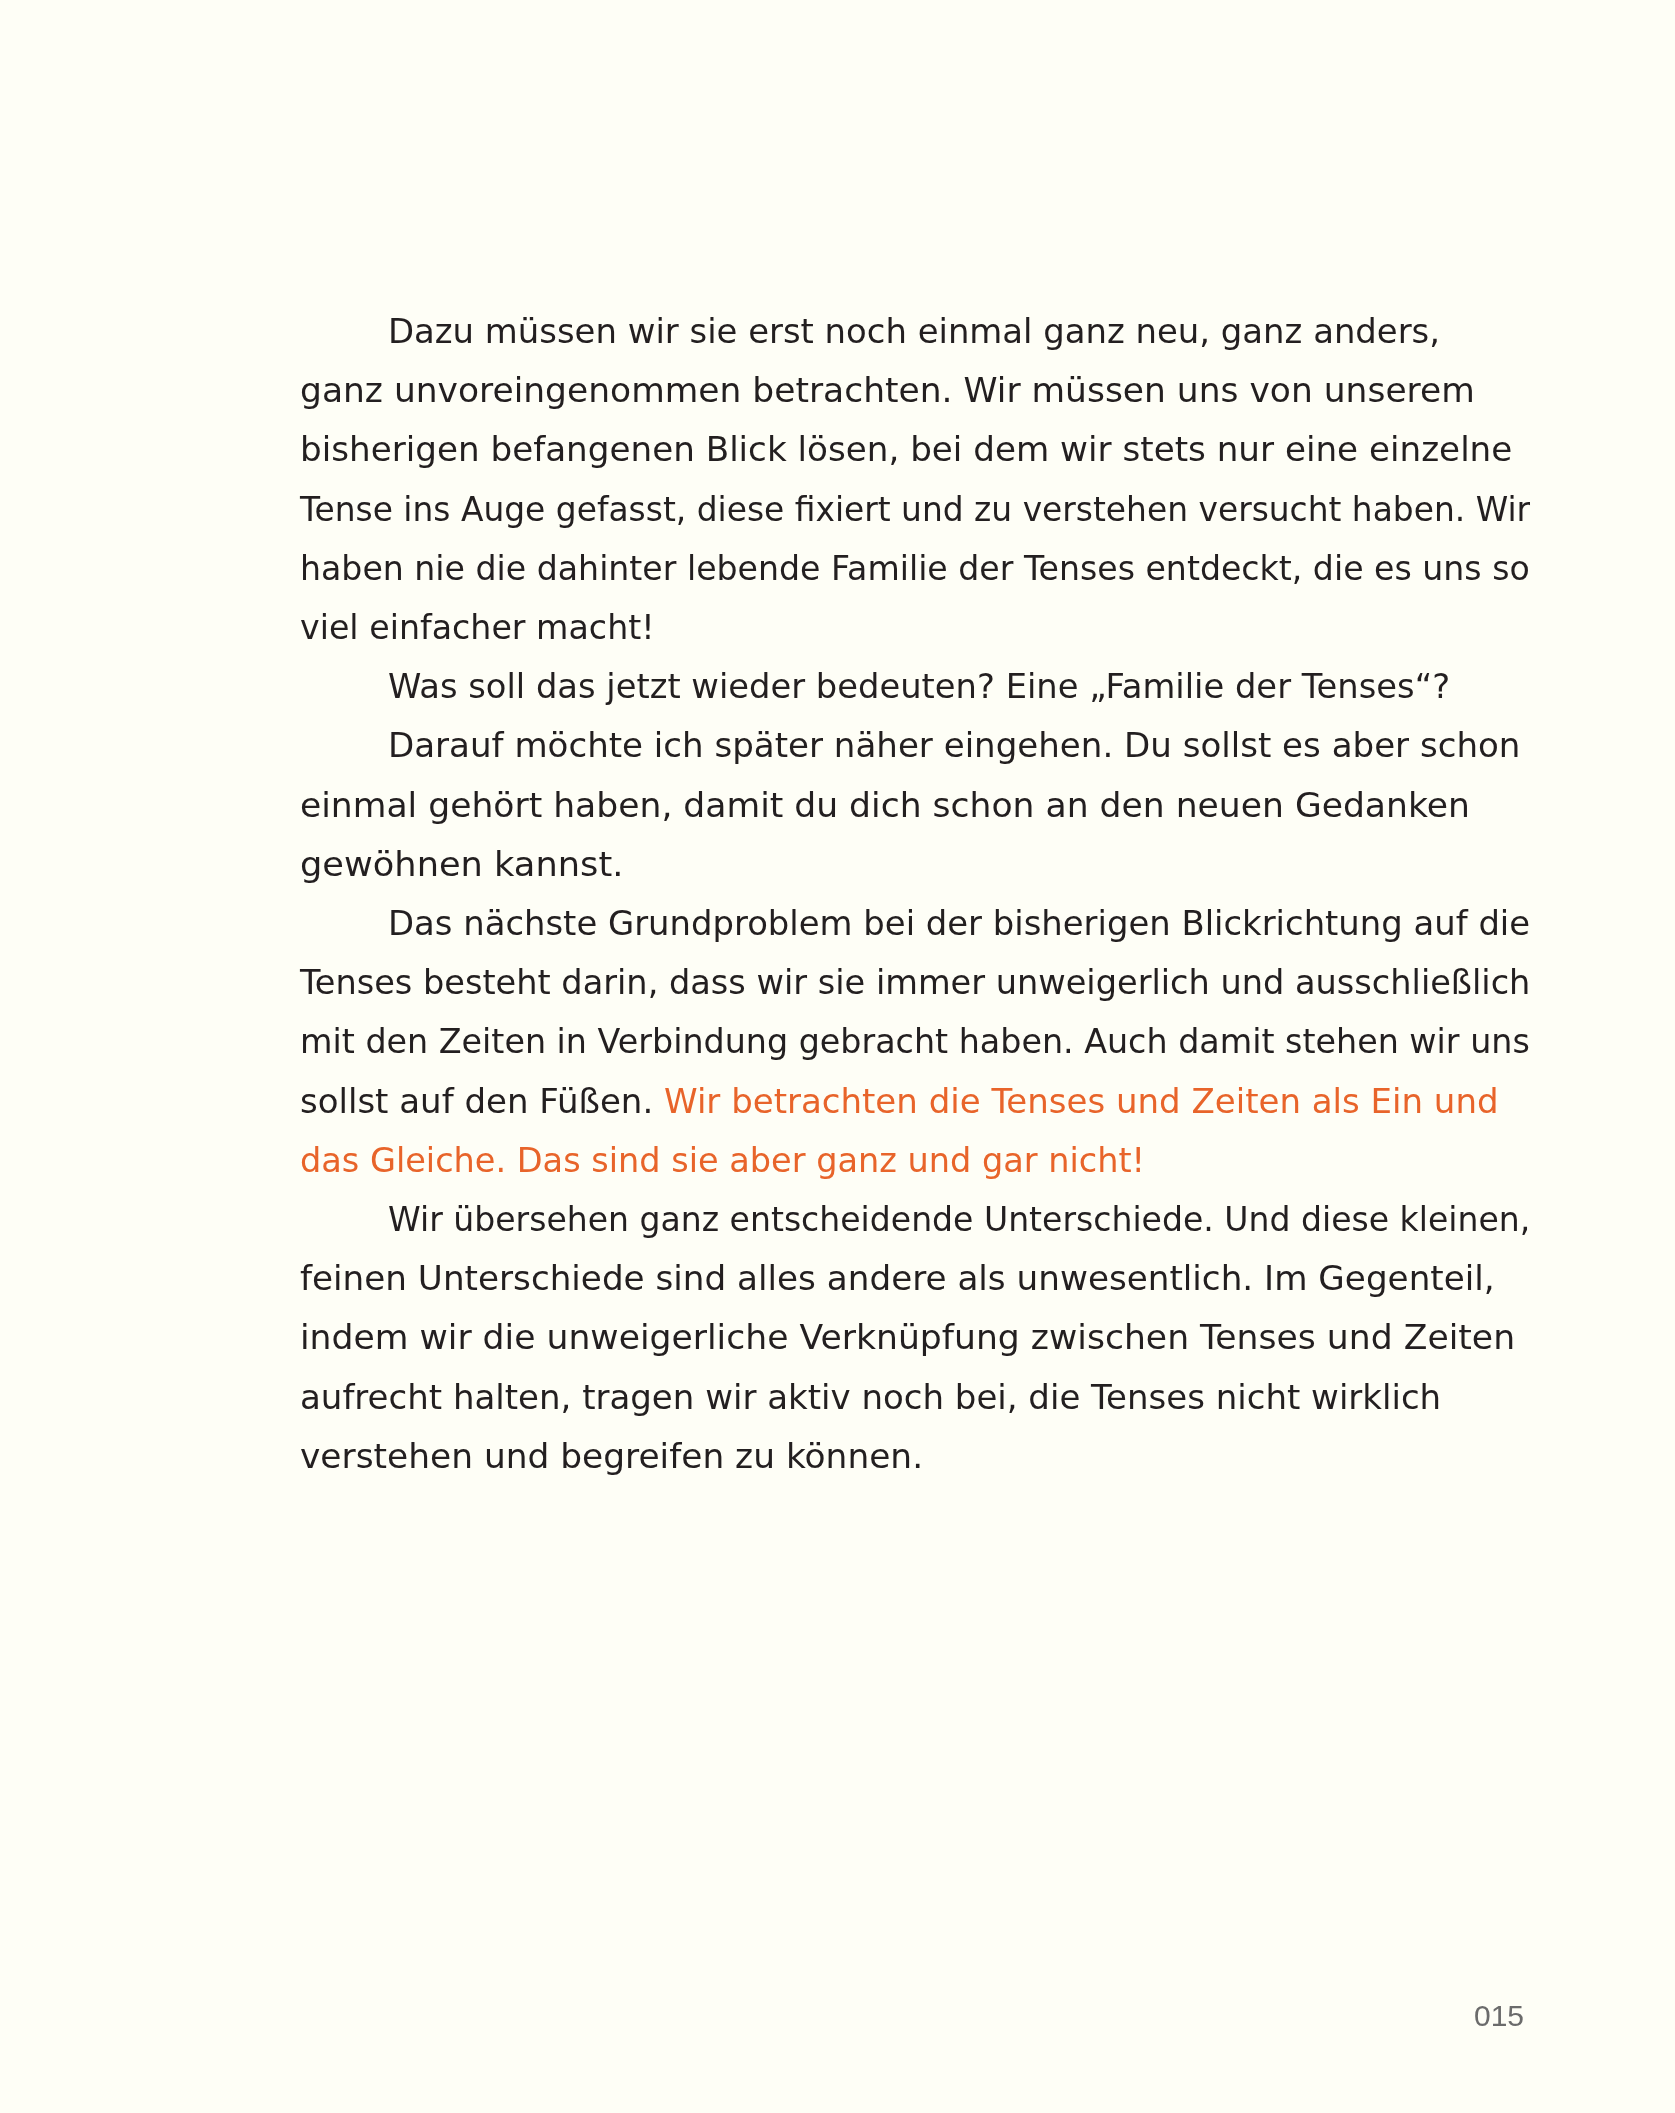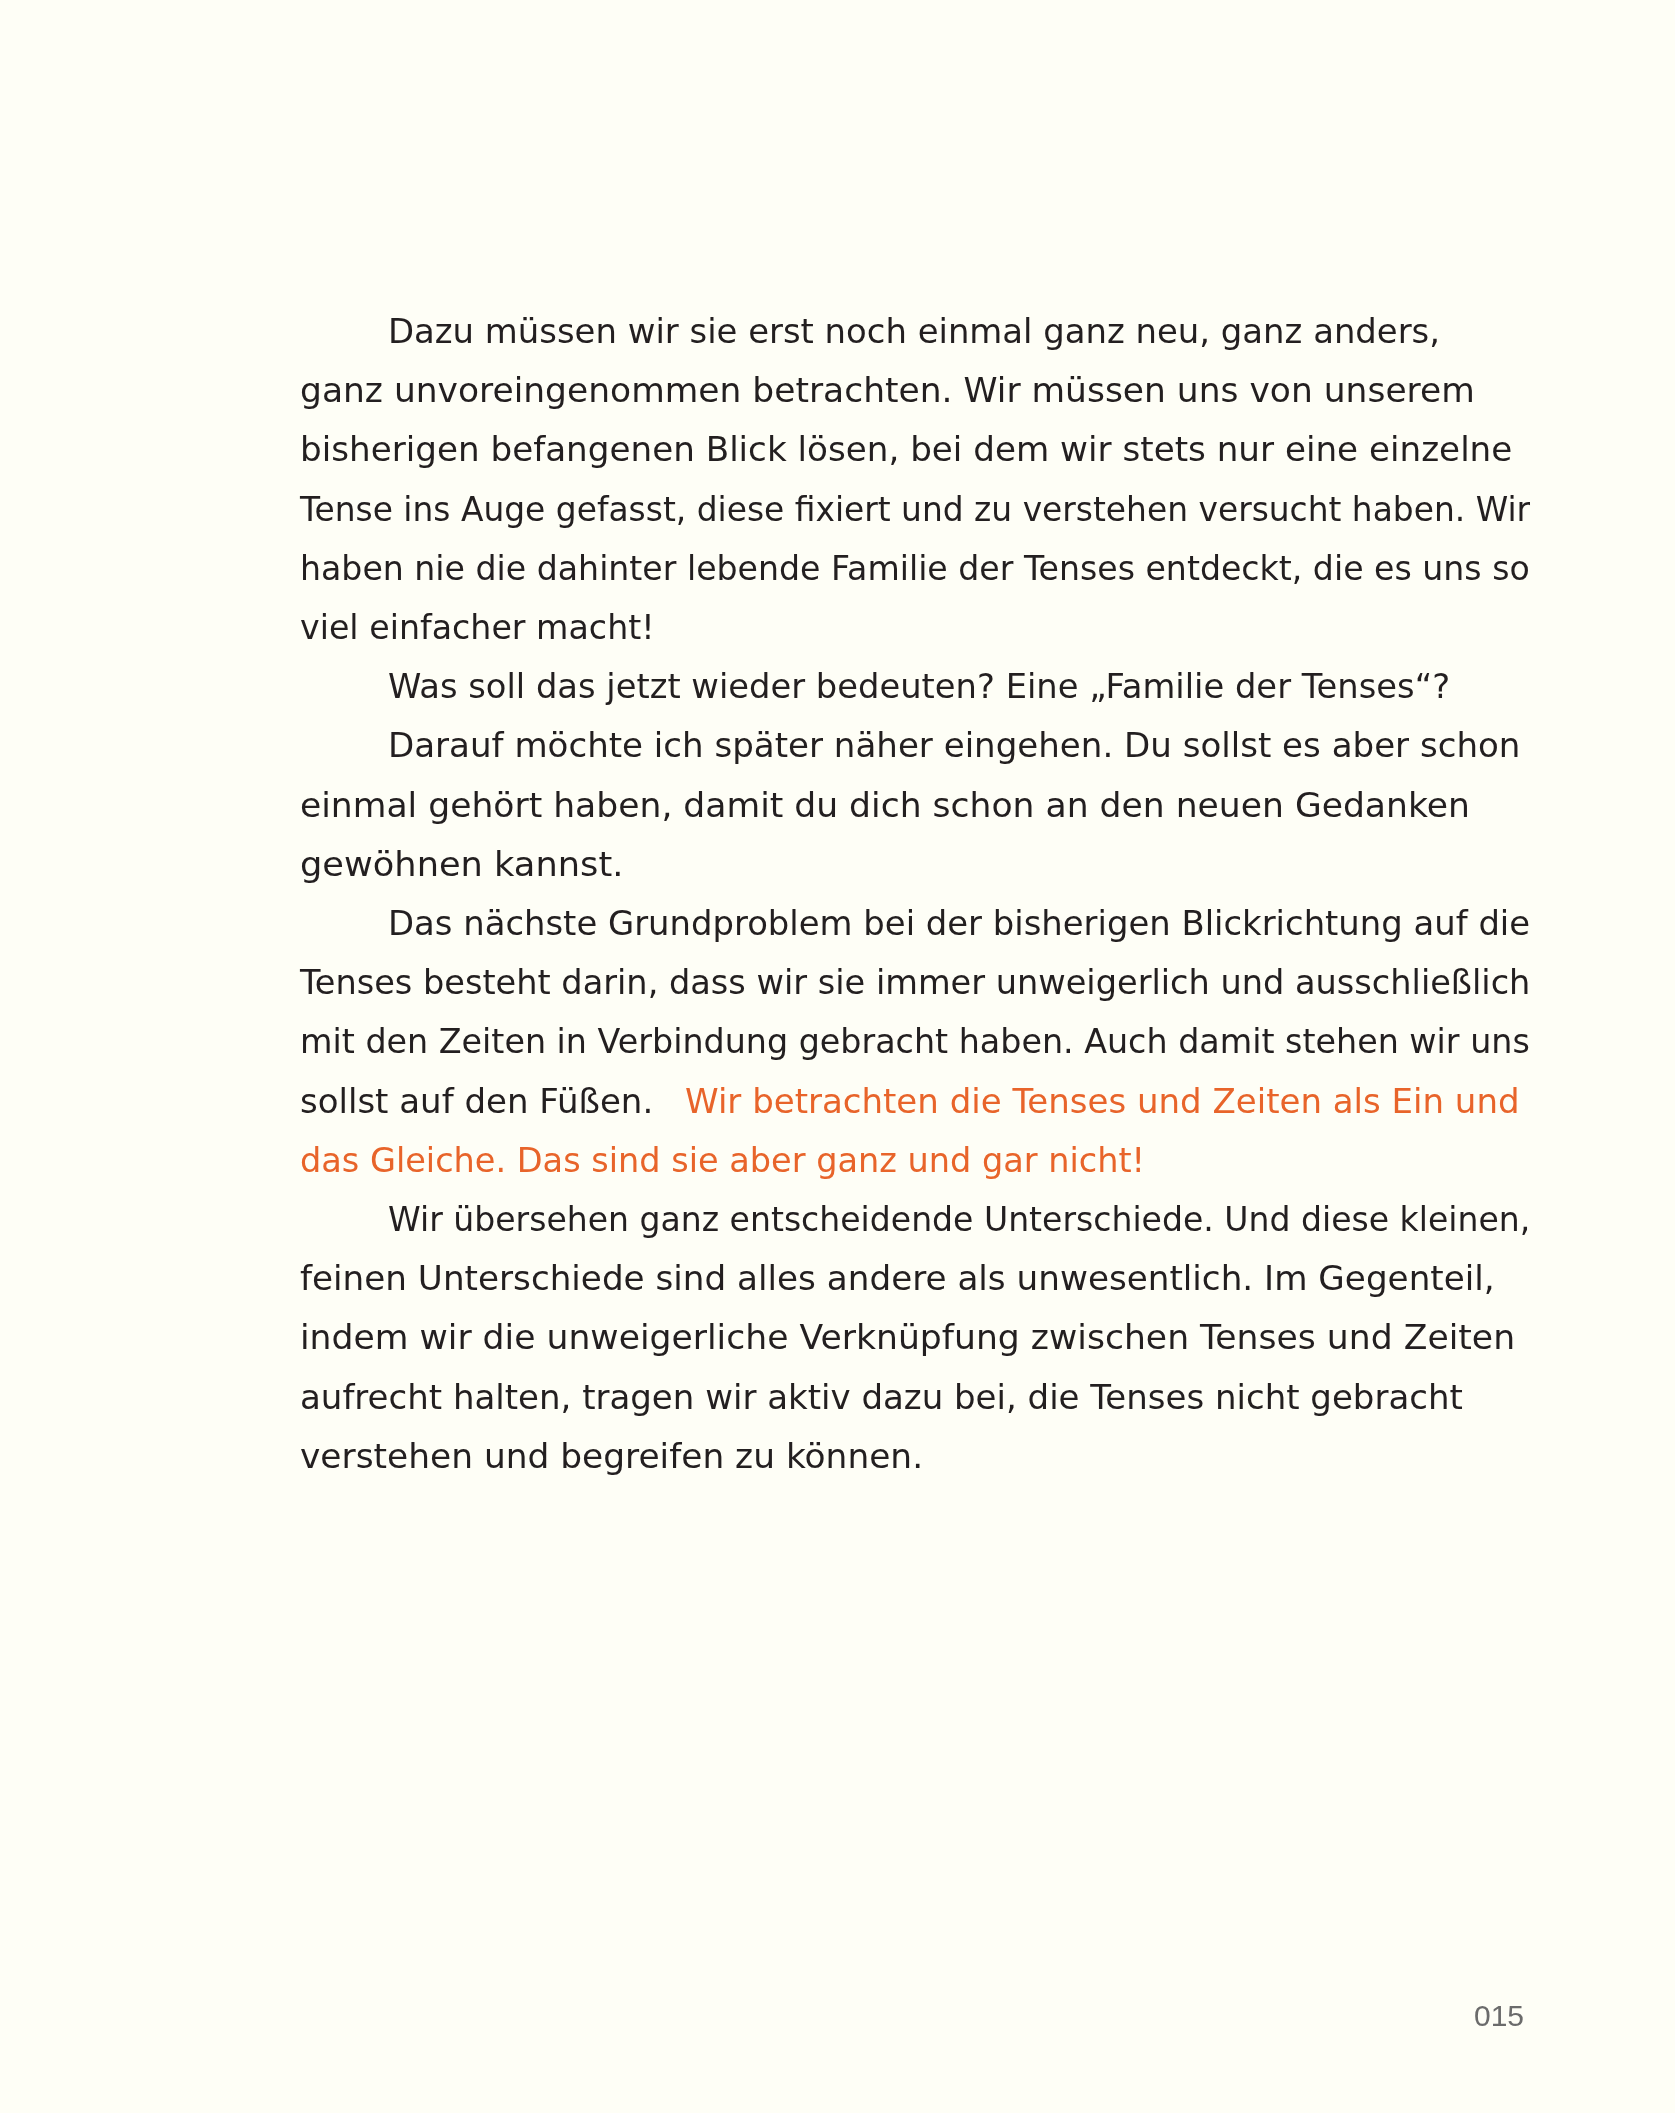--- a/index.html
+++ b/index.html
@@ -48,25 +48,25 @@
       </div>
       <div>
         <div class="line" style="left: 388px; top: 716.4px; transform: scaleX(1.0018);"><span>Darauf möchte ich später näher eingehen. Du sollst es aber schon</span></div>
         <div class="line" style="left: 300px; top: 775.6px; transform: scaleX(1.0165);"><span>einmal gehört haben, damit du dich schon an den neuen Gedanken</span></div>
         <div class="line" style="left: 300px; top: 834.8px; transform: scaleX(1.0353);"><span>gewöhnen kannst.</span></div>
       </div>
       <div>
         <div class="line" style="left: 388px; top: 894px; transform: scaleX(0.9956);"><span>Das nächste Grundproblem bei der bisherigen Blickrichtung auf die</span></div>
         <div class="line" style="left: 300px; top: 953.2px; transform: scaleX(0.9872);"><span>Tenses besteht darin, dass wir sie immer unweigerlich und ausschließlich</span></div>
         <div class="line" style="left: 300px; top: 1012.4px; transform: scaleX(0.9801);"><span>mit den Zeiten in Verbindung gebracht haben. Auch damit stehen wir uns</span></div>
-        <div class="line" style="left: 300px; top: 1071.6px; transform: scaleX(1);"><span>sollst auf den Füßen. </span><span class="hl" style="color: rgb(232, 100, 42); margin-left: 21px;">Wir betrachten die Tenses und Zeiten als Ein und</span></div>
+        <div class="line" style="left: 300px; top: 1071.6px; transform: scaleX(1);"><span>sollst auf den Füßen. </span><span class="hl" style="color: rgb(232, 100, 42);">Wir betrachten die Tenses und Zeiten als Ein und</span></div>
         <div class="line" style="left: 300px; top: 1130.8px; transform: scaleX(0.986);"><span class="hl" style="color: rgb(232, 100, 42);">das Gleiche. Das sind sie aber ganz und gar nicht!</span></div>
       </div>
       <div>
         <div class="line" style="left: 388px; top: 1190px; transform: scaleX(0.9727);"><span>Wir übersehen ganz entscheidende Unterschiede. Und diese kleinen,</span></div>
         <div class="line" style="left: 300px; top: 1249.2px; transform: scaleX(1.0059);"><span>feinen Unterschiede sind alles andere als unwesentlich. Im Gegenteil,</span></div>
         <div class="line" style="left: 300px; top: 1308.4px; transform: scaleX(1.0176);"><span>indem wir die unweigerliche Verknüpfung zwischen Tenses und Zeiten</span></div>
-        <div class="line" style="left: 300px; top: 1367.6px; transform: scaleX(1);"><span>aufrecht halten, tragen wir aktiv dazu bei, die Tenses nicht gebracht</span></div>
+        <div class="line" style="left: 300px; top: 1367.6px; transform: scaleX(1);"><span>aufrecht halten, tragen wir aktiv noch bei, die Tenses nicht wirklich</span></div>
         <div class="line" style="left: 300px; top: 1426.8px; transform: scaleX(1.0114);"><span>verstehen und begreifen zu können.</span></div>
       </div>
     </div>
   <div class="page-number">015</div>
 </div>
 
 </body></html>

